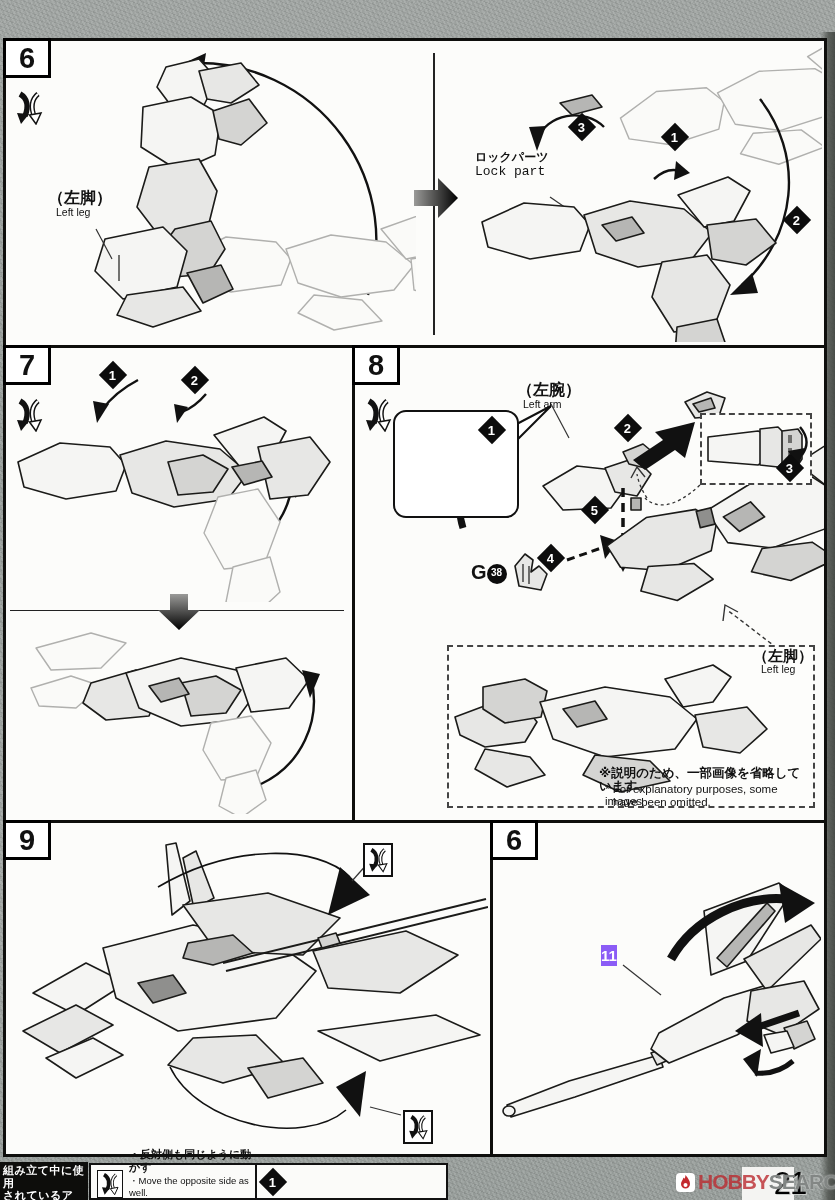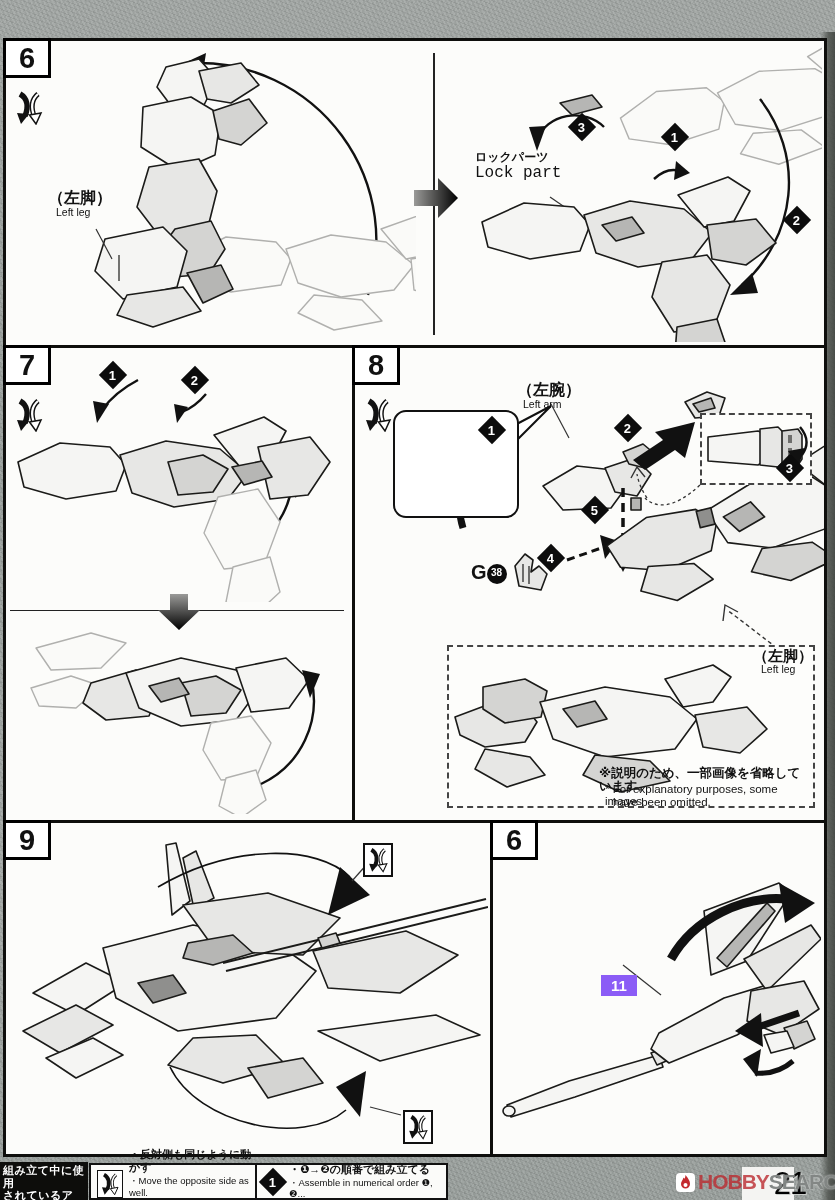--- a/index.html
+++ b/index.html
@@ -22,21 +22,21 @@
   .iconbox{position:absolute;background:#fff;border:2px solid #111;width:30px;height:34px;
     display:flex;align-items:center;justify-content:center;z-index:6;box-sizing:border-box;}
   .dia{position:absolute;width:20px;height:20px;background:#0c0c0c;transform:rotate(45deg);
     display:flex;align-items:center;justify-content:center;z-index:7;}
   .dia>span{transform:rotate(-45deg);color:#fff;font-weight:bold;font-size:13px;line-height:1;}
   .jp{font-weight:bold;}
   .lbl{position:absolute;z-index:7;line-height:1.05;}
   .callout{position:absolute;border:2.5px solid #111;border-radius:13px;background:#fff;z-index:3;}
   .dashbox{position:absolute;border:2px dashed #444;background:#fdfdfb;z-index:3;box-sizing:border-box;}
   .sq11{position:absolute;background:#8b5cf6;color:#fff;font-weight:bold;font-size:15px;
-    width:36px;height:21px;display:flex;align-items:center;justify-content:center;z-index:7;margin-top:30px;}
+    width:16px;height:21px;display:flex;align-items:center;justify-content:center;z-index:7;}
   .circ{display:inline-flex;width:20px;height:20px;border-radius:50%;background:#0c0c0c;color:#fff;
     font-size:10px;font-weight:bold;align-items:center;justify-content:center;vertical-align:middle;}
   
   .f-title{position:absolute;left:0;top:1162px;width:88px;height:38px;background:#0d0d0b;color:#fff;
     padding:2px 3px;box-sizing:border-box;z-index:8;}
   .f-title .l{font-size:11px;font-weight:bold;line-height:1.15;letter-spacing:.5px;}
   .f-box{position:absolute;top:1163px;height:37px;background:#fbfbf9;border:2px solid #111;
     box-sizing:border-box;display:flex;align-items:center;gap:6px;padding:0 6px;z-index:8;}
   .f-box .t1{font-size:11px;font-weight:bold;line-height:1.25;}
   .f-box .t2{font-size:9.5px;line-height:1.2;}
@@ -141,21 +141,21 @@
         <polygon class="pt f3" points="195,160 235,152 248,190 220,218 192,200"></polygon>
         <polygon class="pt f1" points="205,215 240,205 252,235 228,258 202,245"></polygon>
         <polygon class="pt f4" points="120,58 150,50 162,66 134,74"></polygon>
       </g>
       <g transform="translate(118,52)">
         <polygon class="pt f4" points="0,4 32,-4 42,8 12,16"></polygon>
       </g>
     </svg>
     <div class="lbl" style="left:469px;top:111px;font-family:Liberation Mono, monospace;">
       <div class="jp" style="font-size:12px;">ロックパーツ</div>
-      <div style="font-size:16px;">Lock part</div>
+      <div style="font-size:13px;">Lock part</div>
     </div>
     <div class="dia" style="left:566px;top:76px;">
         <span>3</span>
       </div>
     <div class="dia" style="left:659px;top:86px;">
         <span>1</span>
       </div>
     <div class="dia" style="left:781px;top:169px;">
         <span>2</span>
       </div>
@@ -453,24 +453,20 @@
     <span>
       <div class="t1">・反対側も同じように動かす</div>
       <div class="t2">・Move the opposite side as well.</div>
     </span>
   </div>
 
   <div class="f-box" style="left:255px;width:193px;">
     <span class="dia" style="position:static;transform:rotate(45deg);flex:none;">
         <span>1</span>
       </span>
-    <span>
-      <div class="t1">・❶→❷の順番で組み立てる</div>
-      <div class="t2">・Assemble in numerical order ❶, ❷...</div>
-    </span>
   </div>
 
   <div class="pagebox">
     <span class="pagenum">21</span>
   </div>
   <div class="wm" style="left:676px;top:1170px;">
     <span class="flamebox">
       <svg width="13" height="15" viewBox="0 0 13 15">
         <path d="M6.5,0 C8.5,3 11,5 11,9 a4.5,4.5 0 0 1 -9,0 C2,6.5 4,5 4.5,2.5 C5.2,4 6,4.6 6.5,0 Z" fill="#c32a2e"></path>
         <circle cx="6.5" cy="10" r="2" fill="#fff"></circle>

